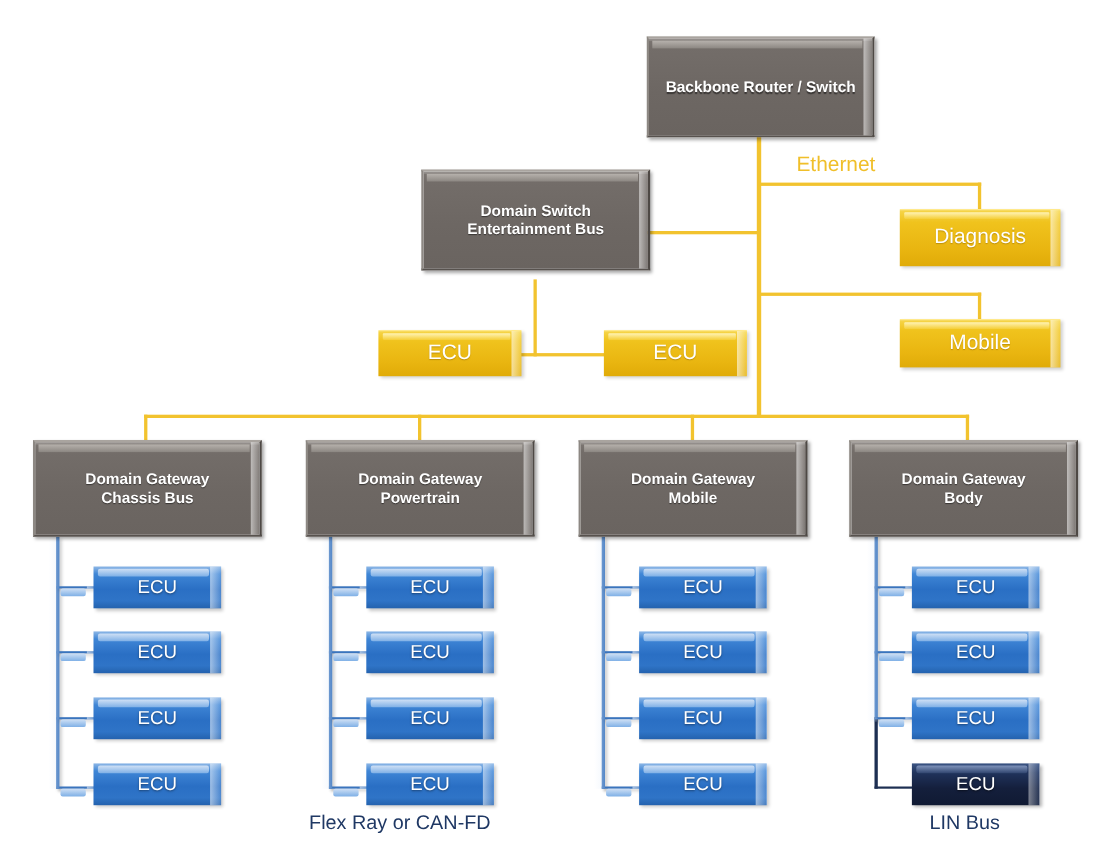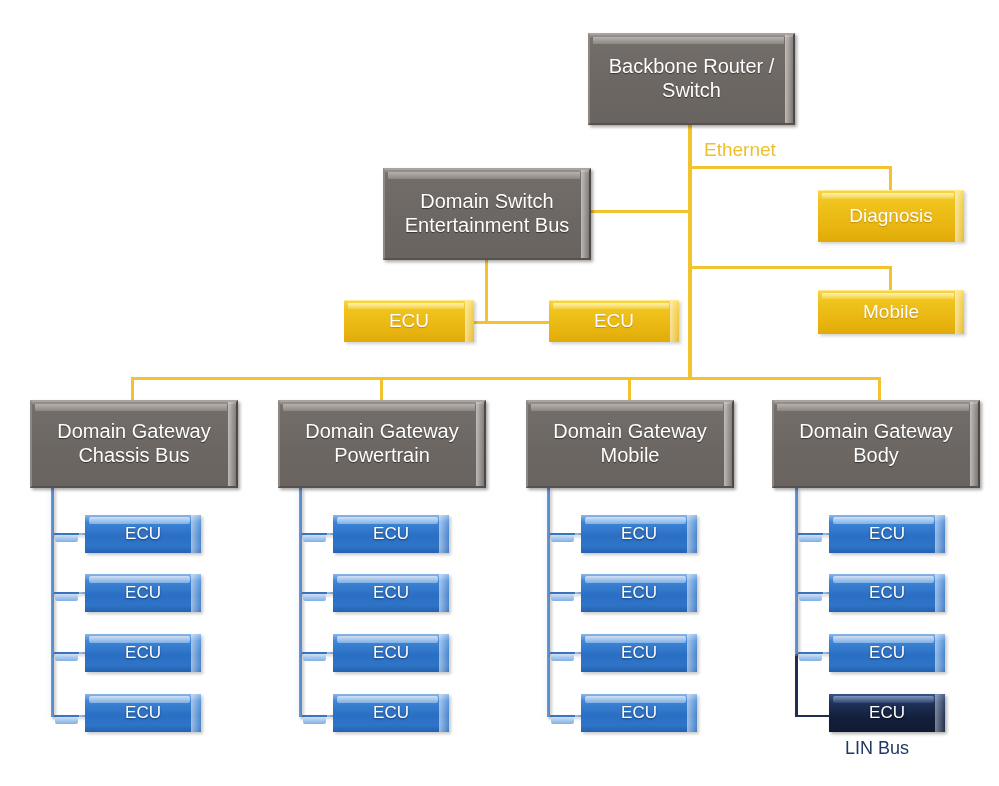--- a/index.html
+++ b/index.html
@@ -21,21 +21,21 @@
   .node .lbl{position:relative;z-index:3;padding:0 6px;}
 
   
   .grey{
     background:linear-gradient(180deg,#7d7773 0%,#736d69 10%,#6d6763 55%,#6a6460 100%);
     border-top:2px solid #a9a49f;
     border-left:2px solid #8d8883;
     border-right:2px solid #4e4945;
     border-bottom:2px solid #57524e;
     box-shadow:2px 2px 3px rgba(0,0,0,.35), inset 0 2px 0 rgba(255,255,255,.18);
-    font-size:20px;font-weight:400;
+    font-size:14px;font-weight:700;
     text-shadow:0 1px 1px rgba(0,0,0,.5);
   }
   .grey::before{content:"";position:absolute;left:3px;right:9px;top:2px;height:7px;
     background:linear-gradient(180deg,#b6b1ac 0%,#8c8782 100%);z-index:1;}
   .grey::after{content:"";position:absolute;right:0;top:0;bottom:0;width:8px;
     background:linear-gradient(90deg,rgba(255,255,255,.55),rgba(255,255,255,.12));z-index:1;}
 
   
   .gold{
     background:linear-gradient(180deg,#f6d54a 0%,#f0c31d 22%,#e9b510 70%,#e0ab08 100%);
@@ -101,25 +101,25 @@
   <div class="wire eth" style="left:131px;top:377px;width:750px;height:3px;"></div>
   <div class="wire eth" style="left:131px;top:377px;width:3px;height:23px;"></div>
   <div class="wire eth" style="left:380px;top:377px;width:3px;height:23px;"></div>
   <div class="wire eth" style="left:628px;top:377px;width:3px;height:23px;"></div>
   <div class="wire eth" style="left:878px;top:377px;width:3px;height:23px;"></div>
 
   <div class="node grey" style="left:588px;top:33px;width:207px;height:92px;">
     <span class="lbl">Backbone Router / Switch</span>
   </div>
 
-  <div class="node grey" style="left:383px;top:168px;width:208px;height:92px;">
+  <div class="node grey" style="left:383px;top:154px;width:208px;height:92px;">
     <span class="lbl">Domain Switch Entertainment Bus</span>
   </div>
 
-  <div class="caption eth-label" style="left:704px;top:139px;">Ethernet</div>
+  <div class="caption eth-label" style="left:724px;top:139px;">Ethernet</div>
 
   <div class="node gold" style="left:818px;top:190px;width:146px;height:52px;">
     <span class="lbl">Diagnosis</span>
   </div>
 
   <div class="node gold" style="left:818px;top:290px;width:146px;height:44px;">
     <span class="lbl">Mobile</span>
   </div>
 
   <div class="node gold" style="left:344px;top:300px;width:130px;height:42px;">
@@ -171,20 +171,21 @@
   <div class="node blue" style="left:333px;top:574px;width:116px;height:38px;">
     <span class="lbl">ECU</span>
     </div>
   <div class="node blue" style="left:333px;top:634px;width:116px;height:38px;">
     <span class="lbl">ECU</span>
     </div>
   <div class="node blue" style="left:333px;top:694px;width:116px;height:38px;">
     <span class="lbl">ECU</span>
     </div>
 
+  <div class="caption bus-label" style="left:281px;top:738px;">Flex Ray or CAN-FD</div>
 
   <div class="node grey" style="left:526px;top:400px;width:208px;height:88px;">
     <span class="lbl">
       <span>Domain Gateway</span><br>
       <span>Mobile</span>
     </span>
   </div>
   <div class="wire blue" style="left:547px;top:488px;width:3px;height:229px;"></div>
   <div class="wire blue" style="left:547px;top:533px;width:38px;height:2px;"></div>
   <div class="wire blue" style="left:547px;top:592px;width:38px;height:2px;"></div>

